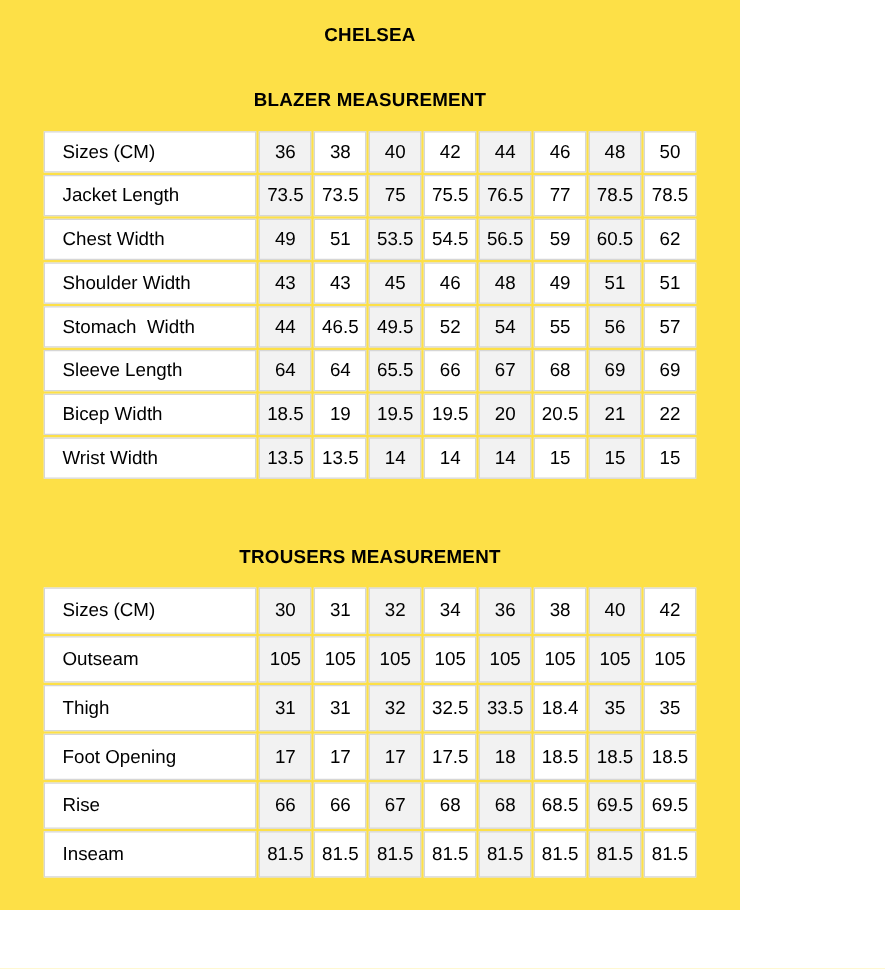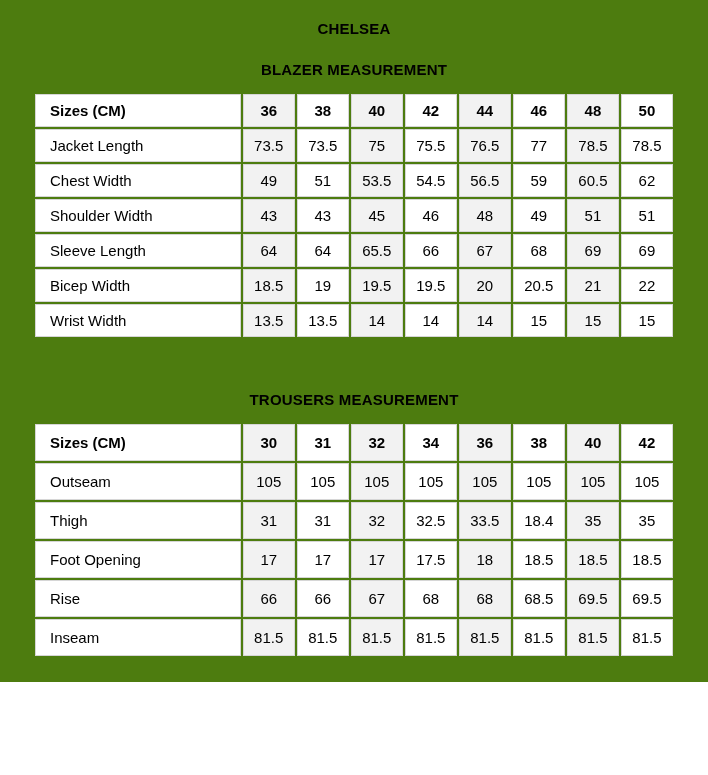--- a/index.html
+++ b/index.html
@@ -3,34 +3,34 @@
 <meta charset="utf-8">
 <style>
   html, body {
     margin: 0;
     padding: 0;
     background: #ffffff;
     color: #000000;
     font-family: "Liberation Sans", "DejaVu Sans", sans-serif;
   }
   .page {
-    width: 708px;
+    width: 592px;
     box-sizing: border-box;
     padding: 12px 33px 24px 33px;
-    background: #4d7c0f;
+    background: #fde047;
   }
   .page-title {
     margin: 8px 0 0 0;
     text-align: center;
     font-size: 15px;
     font-weight: bold;
     letter-spacing: 0.2px;
   }
   .section-title {
-    margin: 24px 0 14px 0;
+    margin: 35px 0 14px 0;
     text-align: center;
     font-size: 15px;
     font-weight: bold;
     letter-spacing: 0.2px;
   }
   .section-trousers .section-title {
     margin-top: 52px;
   }
   table.measurement-table {
     width: 100%;
@@ -41,21 +41,21 @@
   .measurement-table th,
   .measurement-table td {
     border: 1px solid #d6d6d6;
     background: #ffffff;
     font-size: 15px;
     text-align: center;
     vertical-align: middle;
     padding: 0;
     overflow: hidden;
   }
-  .measurement-table th { font-weight: bold; }
+  .measurement-table th { font-weight: normal; }
   .measurement-table td { font-weight: normal; }
   .measurement-table .label-col {
     width: 30.5%;
     text-align: left;
     padding-left: 14px;
     white-space: pre;
   }
   .measurement-table .shaded { background: #f2f2f2; }
   .blazer-table th, .blazer-table td { height: 31px; }
   .trousers-table th, .trousers-table td { height: 35px; }
@@ -111,20 +111,31 @@
             <td class="num-col shaded">43</td>
             <td class="num-col">43</td>
             <td class="num-col shaded">45</td>
             <td class="num-col">46</td>
             <td class="num-col shaded">48</td>
             <td class="num-col">49</td>
             <td class="num-col shaded">51</td>
             <td class="num-col">51</td>
           </tr>
           <tr>
+            <td class="label-col">Stomach  Width</td>
+            <td class="num-col shaded">44</td>
+            <td class="num-col">46.5</td>
+            <td class="num-col shaded">49.5</td>
+            <td class="num-col">52</td>
+            <td class="num-col shaded">54</td>
+            <td class="num-col">55</td>
+            <td class="num-col shaded">56</td>
+            <td class="num-col">57</td>
+          </tr>
+          <tr>
             <td class="label-col">Sleeve Length</td>
             <td class="num-col shaded">64</td>
             <td class="num-col">64</td>
             <td class="num-col shaded">65.5</td>
             <td class="num-col">66</td>
             <td class="num-col shaded">67</td>
             <td class="num-col">68</td>
             <td class="num-col shaded">69</td>
             <td class="num-col">69</td>
           </tr>

